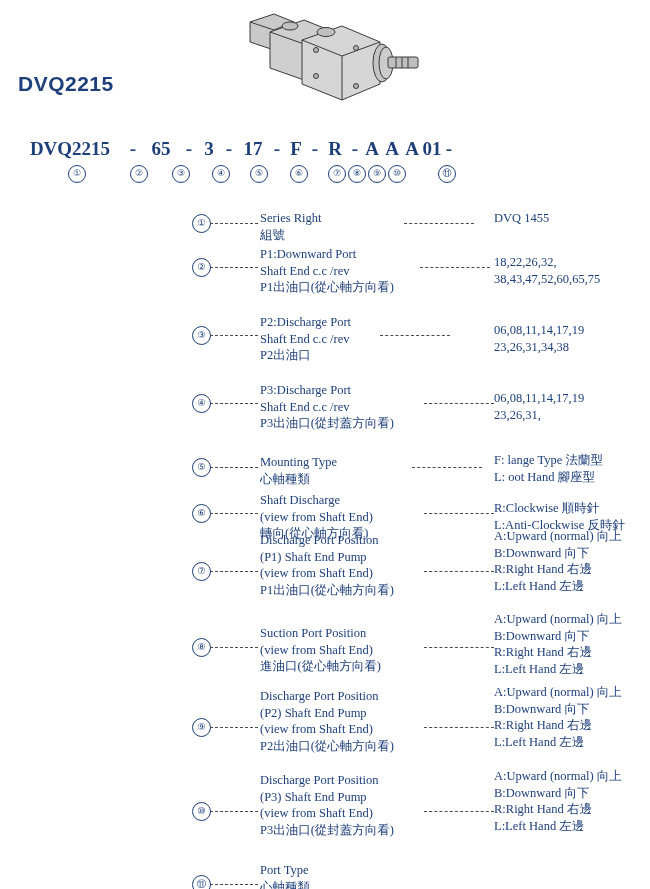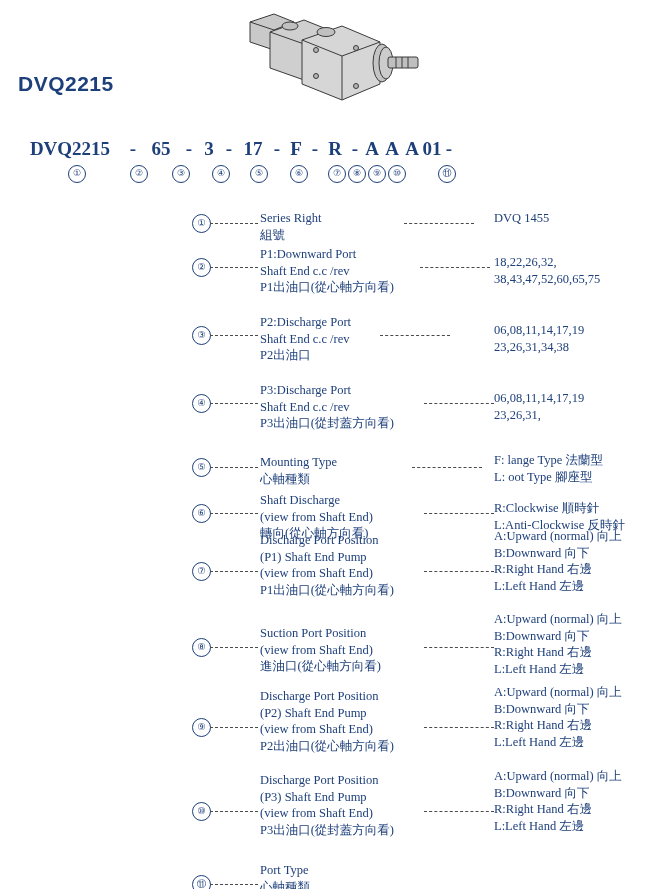--- a/index.html
+++ b/index.html
@@ -263,21 +263,21 @@
     <div class="row" style="top:262px">
       <div class="bullet">⑤</div>
       <div class="leader" style="top:9px"></div>
       <div class="desc" style="top:-4px">
         <div>Mounting Type</div>
         <div>心軸種類</div>
       </div>
       <div class="leader2" style="left:412px; top:9px"></div>
       <div class="vals" style="top:-6px">
         <div>F:  lange Type  法蘭型</div>
-        <div>L:   oot Type  腳座型</div>
+        <div>L:   oot Hand  腳座型</div>
       </div>
     </div>
 
     <div class="row" style="top:308px">
       <div class="bullet">⑥</div>
       <div class="leader" style="top:9px"></div>
       <div class="desc" style="top:-12px">
         <div>Shaft Discharge</div>
         <div>(view from Shaft End)</div>
         <div>轉向(從心軸方向看)</div>

